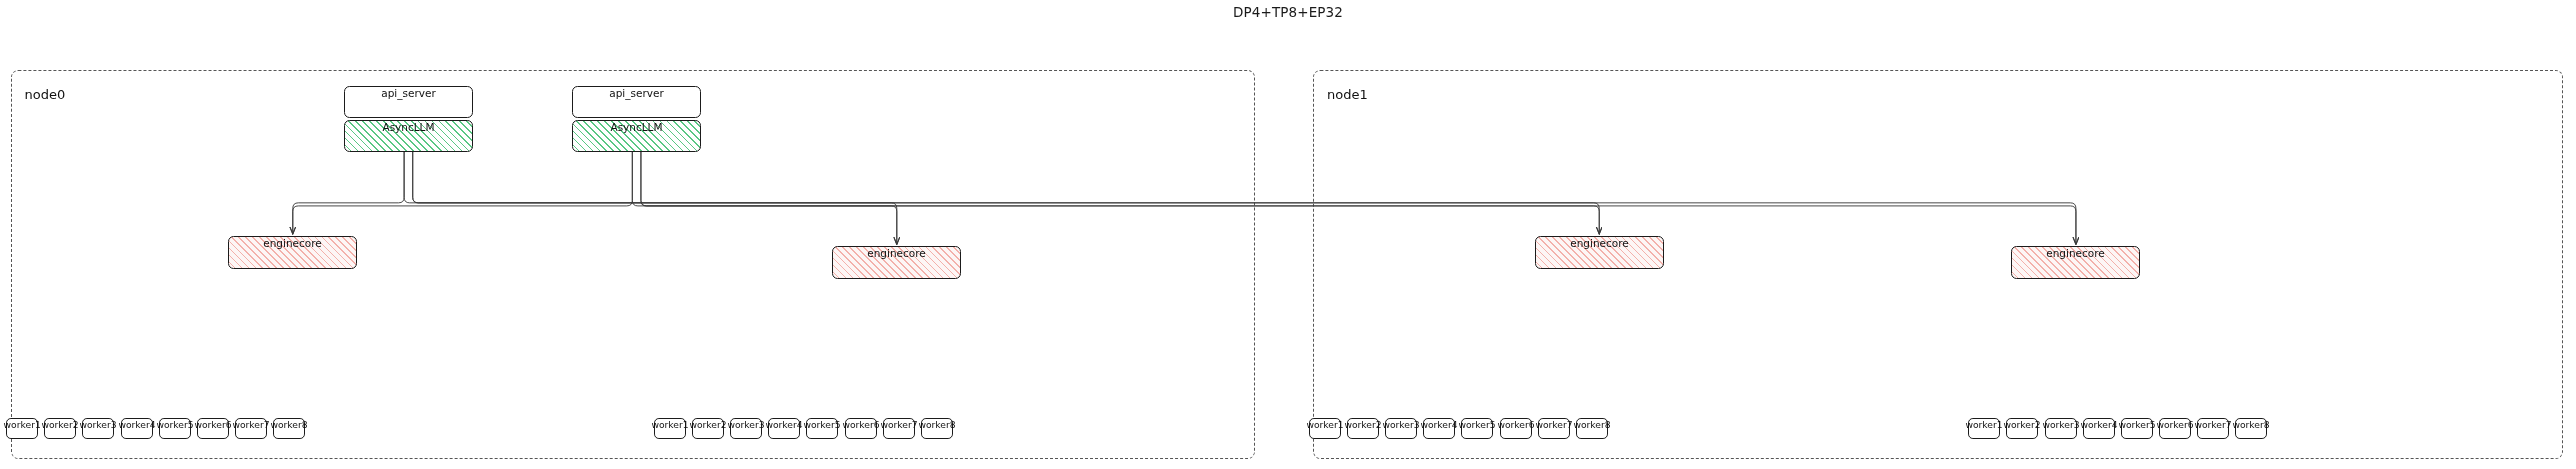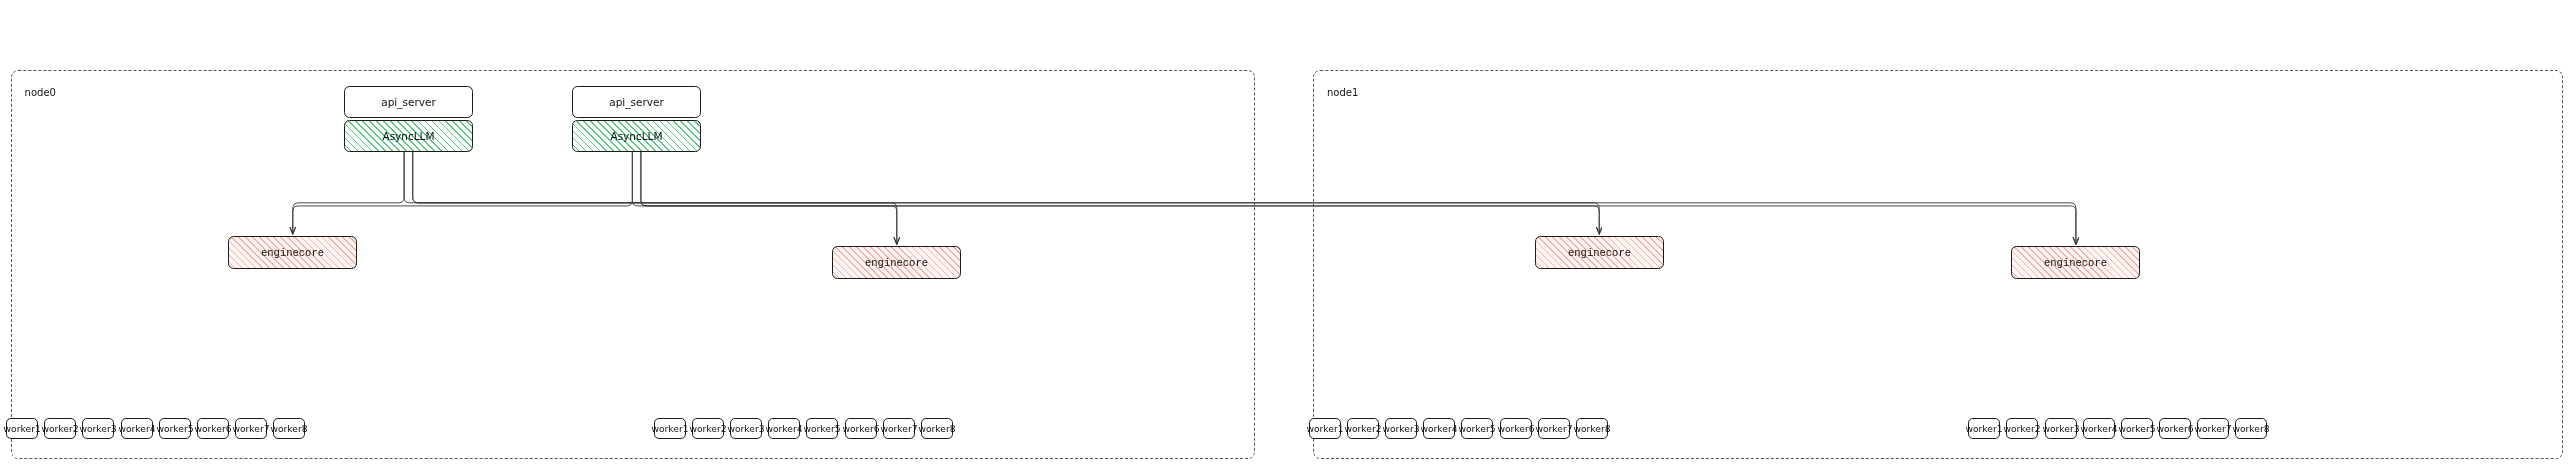--- a/index.html
+++ b/index.html
@@ -32,32 +32,31 @@
   }
   .cluster {
     position: absolute;
     border: 1px dashed #555555;
     border-radius: 7.4px;
     background: transparent;
     box-sizing: border-box;
   }
   .cluster-label {
     position: absolute;
-    font-size: 10px;
+    font-size: 13px;
     color: #111111;
     white-space: nowrap;
   }
   .node {
     position: absolute;
     box-sizing: border-box;
     border: 1.4px solid #1b1b1b;
     border-radius: 5.5px;
     background: #ffffff;
     display: flex;
-    align-items: center;
     justify-content: center;
     font-size: 10.5px;
     color: #111111;
     white-space: nowrap;
     z-index: 4;
   }
   .node.small {
     font-size: 9.2px;
     border-width: 1.2px;
     border-radius: 4.9px;
@@ -74,21 +73,20 @@
   }
   .node.pink {
     background-color: #fdf6f5;
     background-image: repeating-linear-gradient(
       45deg,
       rgba(235, 120, 110, 0.0) 0px,
       rgba(235, 120, 110, 0.0) 3.7px,
       rgba(235, 120, 110, 0.55) 3.7px,
       rgba(235, 120, 110, 0.55) 4.9px
     );
-    font-family: Liberation Mono, monospace;
   }
   .node .label {
     position: relative;
     z-index: 2;
     background: transparent;
   }
   #edges {
     position: absolute;
     left: 0;
     top: 0;
@@ -101,20 +99,21 @@
     fill: none;
     stroke: #3a3a3a;
     stroke-width: 1.5px;
   }
 </style>
 </head>
 <body>
 
 <div id="canvas">
 
+  <div id="title">DP4+TP8+EP32</div>
 
   <svg id="edges" viewBox="0 0 4188 763" preserveAspectRatio="none">
     <g id="edge-group">
         <defs>
           <marker id="arrowhead" markerWidth="9" markerHeight="9" refX="7.5" refY="3.2" orient="auto" markerUnits="strokeWidth">
             <path d="M0,0 L8,3.2 L0,6.4" fill="none" stroke="#3a3a3a" stroke-width="1.1"></path>
           </marker>
         </defs>
         <path class="edge-path" d="M 657 247 L 657 321 Q 657 330 648 330 L 485 330 Q 476 330 476 339 L 476 380" marker-end="url(#arrowhead)"></path>
         <path class="edge-path" d="M 657 247 L 657 321 Q 657 330 666 330 L 1449 330 Q 1458 330 1458 339 L 1458 397" marker-end="url(#arrowhead)"></path>

